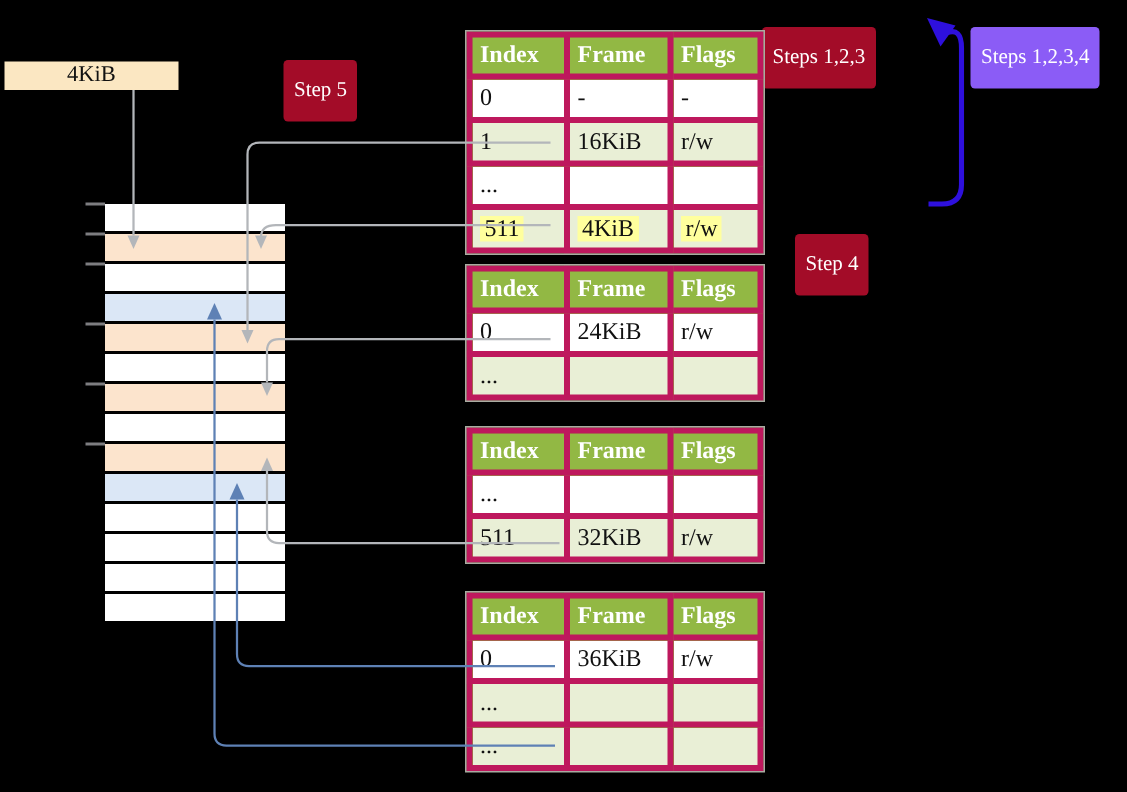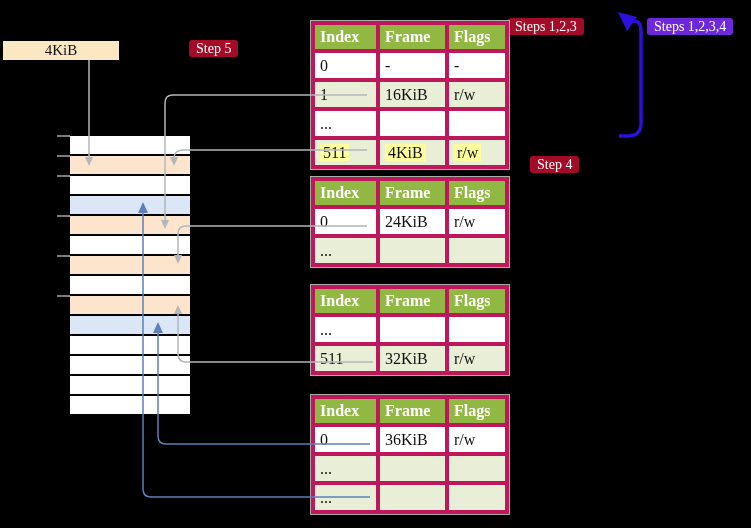--- a/index.html
+++ b/index.html
@@ -8,24 +8,24 @@
     font-family:"Liberation Serif","DejaVu Serif",serif;
   }
   
   .pagesize{
     position:absolute;left:3px;top:41px;width:116px;height:19px;
     background:#fbe7c2;color:#111;font-size:15px;line-height:19px;text-align:center;
   }
   
   .badge{
     position:absolute;color:#fff;font-size:14px;line-height:17px;
-    padding:0 7px;border-radius:3px;white-space:nowrap;
+    padding:12px 7px;border-radius:3px;white-space:nowrap;
   }
   .badge.red{background:#a30c28;}
-  .badge.blue{background:#6d28d9;}
+  .badge.blue{background:#8b5cf6;}
   #badge-step0{left:189px;top:40px;}
   #badge-steps123{left:508px;top:18px;}
   #badge-steps1234{left:647px;top:18px;}
   #badge-step4{left:530px;top:156px;}
   
   .memcol{position:absolute;left:70px;top:134px;width:120px;}
   .mrow{height:18px;border-bottom:2px solid #000;}
   .mrow:first-child{border-top:2px solid #000;}
   .mrow.free{background:#ffffff;}
   .mrow.gray{background:#fce4cd;}

